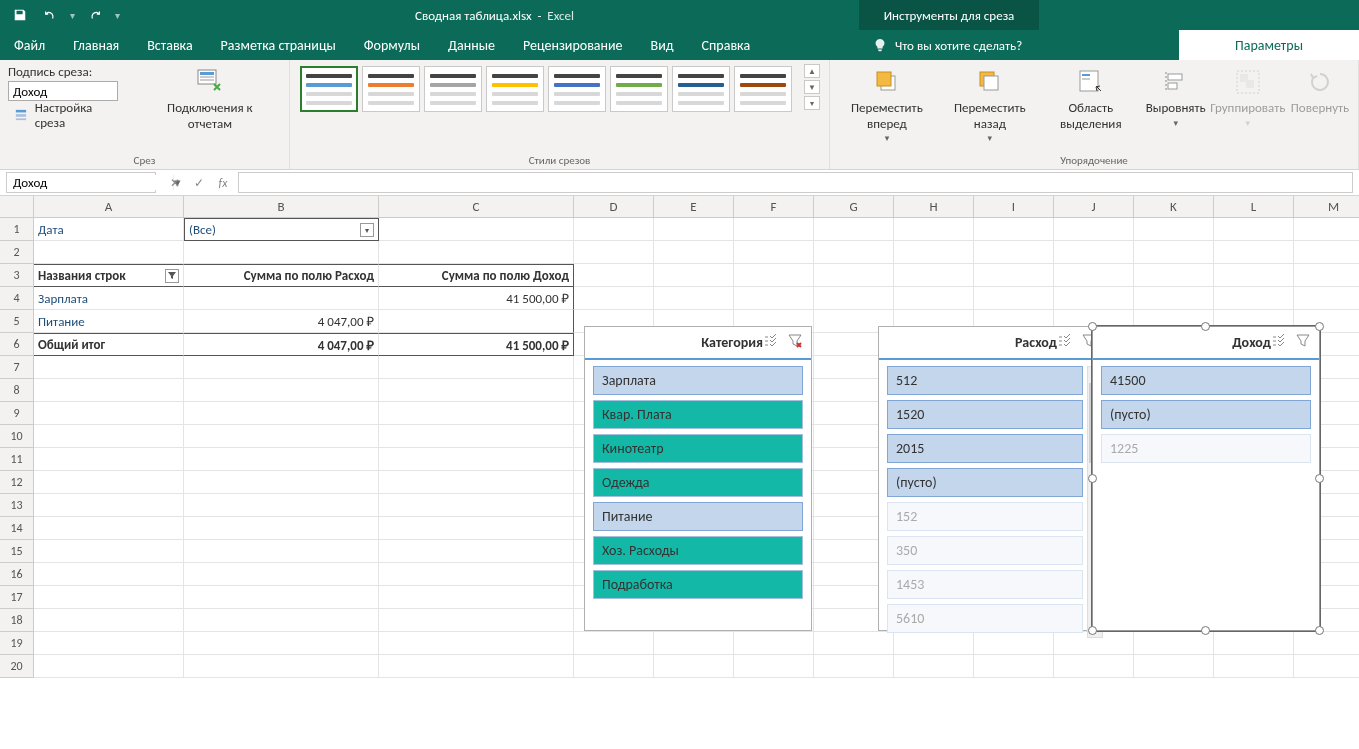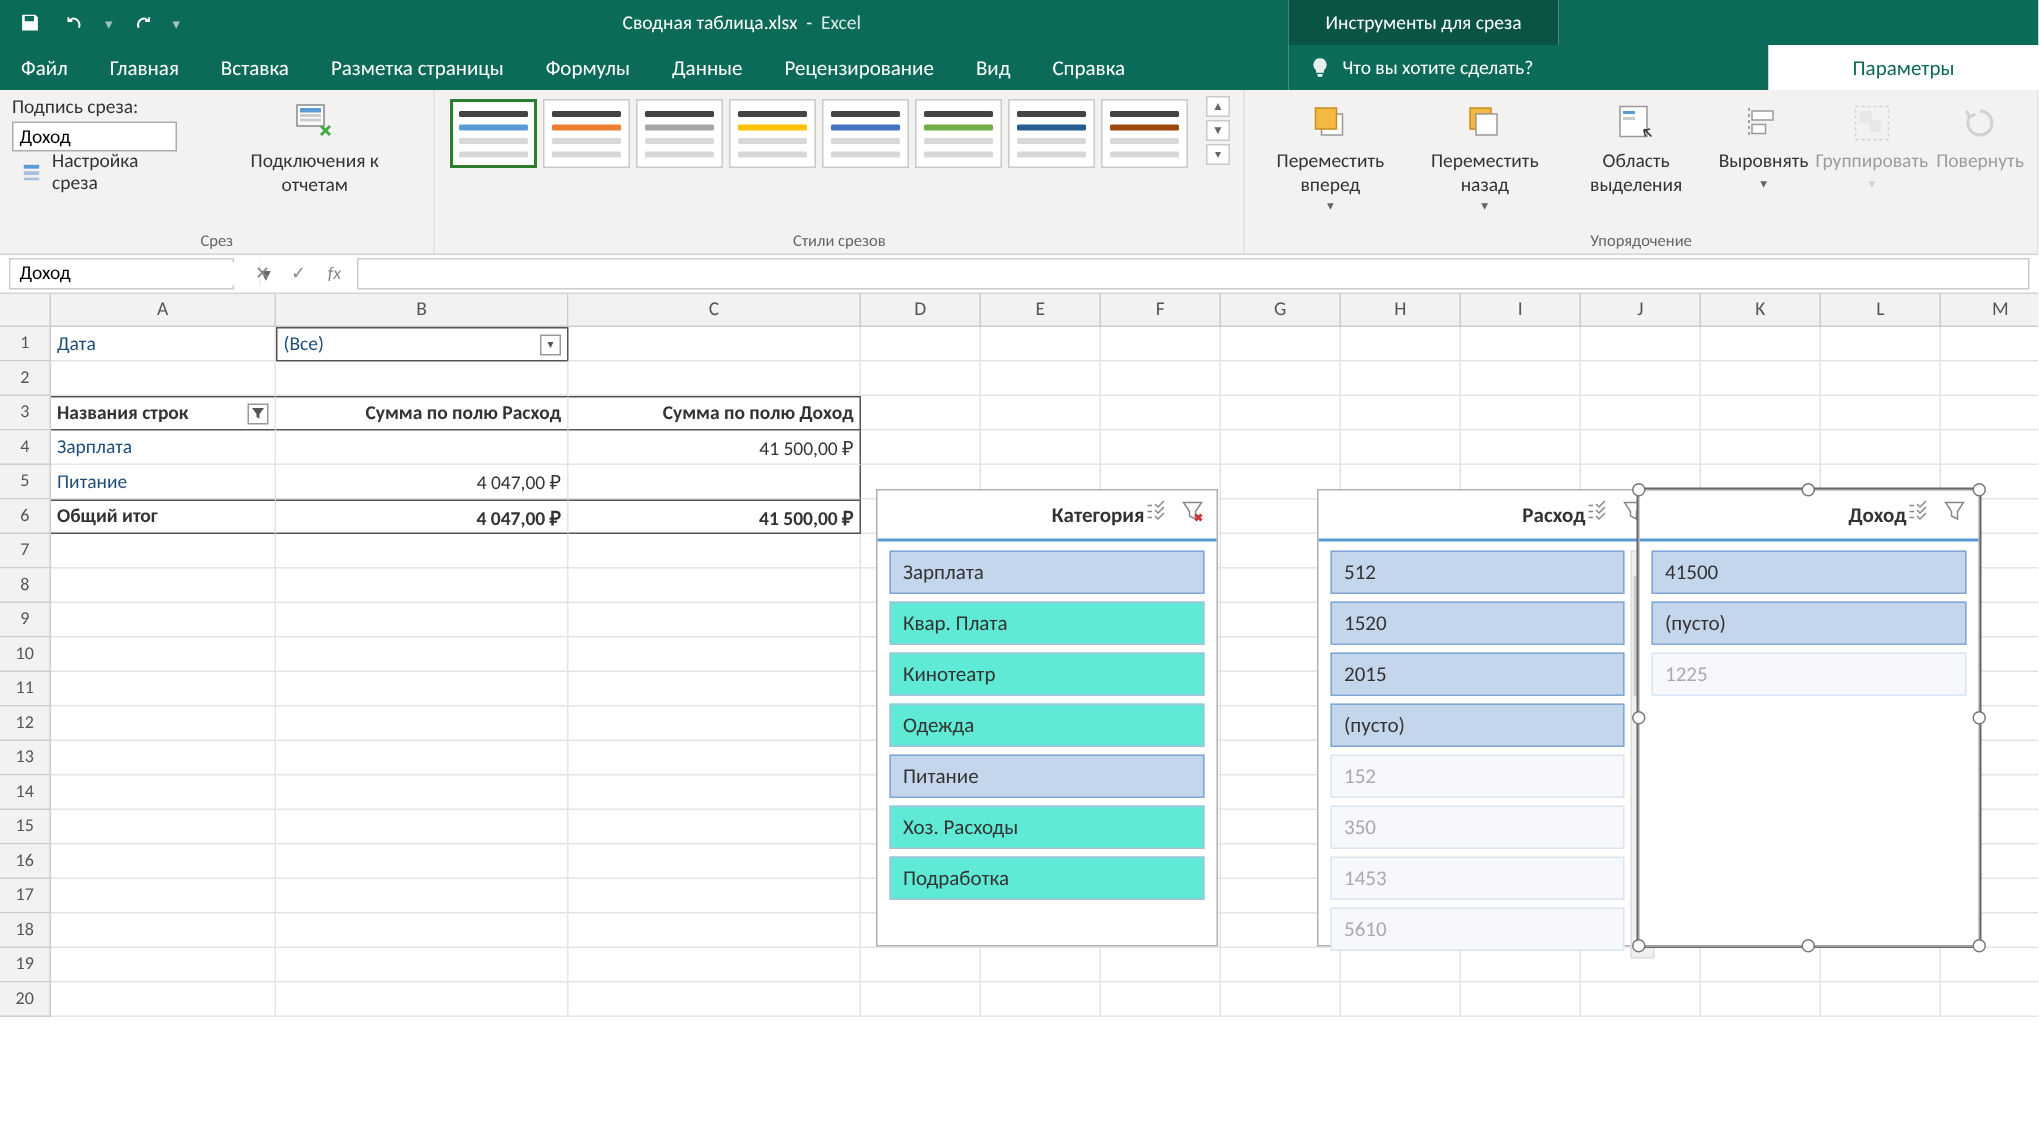--- a/index.html
+++ b/index.html
@@ -63,21 +63,21 @@
 .num{justify-content:flex-end;}
 .filter-ico{margin-left:auto;width:14px;height:14px;border:1px solid #999;display:flex;align-items:center;justify-content:center;font-size:8px;color:#555;background:#fff;}
 
 
 .slicer{position:absolute;background:#fff;border:1px solid #b0b0b0;width:228px;}
 .slicer.selected{border:1px solid #999; box-shadow:0 0 0 1px #666;}
 .slicer-head{display:flex;align-items:center;justify-content:flex-end;padding:6px 8px; border-bottom:2px solid #5b9bd5;}
 .slicer-title{font-weight:bold;font-size:14px;}
 .slicer-icons{display:flex;gap:8px;color:#888;}
 .slicer-body{padding:6px 8px; position:relative;}
-.slicer-item{border:1px solid #a6bfde;background:#5eead4;padding:5px 8px;margin-bottom:5px;font-size:14px;cursor:pointer;}
+.slicer-item{border:1px solid #a6bfde;background:#14b8a6;padding:5px 8px;margin-bottom:5px;font-size:14px;cursor:pointer;}
 .slicer-item.active{background:#c4d6ec;border-color:#7fa6d4;}
 .slicer-item.dim{background:#f6f8fc;color:#aaa;border-color:#dbe5f1;}
 .slicer-scroll{position:absolute;right:2px;top:6px;bottom:6px;width:16px;background:#f0f0f0;border:1px solid #ddd;}
 .slicer-scroll .thumb{position:absolute;left:1px;right:1px;top:16px;height:80px;background:#cfcfcf;}
 .slicer-scroll .arr{position:absolute;left:0;right:0;height:14px;display:flex;align-items:center;justify-content:center;font-size:9px;color:#666;}
 
 
 .sel-handle{position:absolute;width:9px;height:9px;background:#fff;border:1px solid #777;border-radius:50%;}
 
 .small-text{font-size:13px;}

